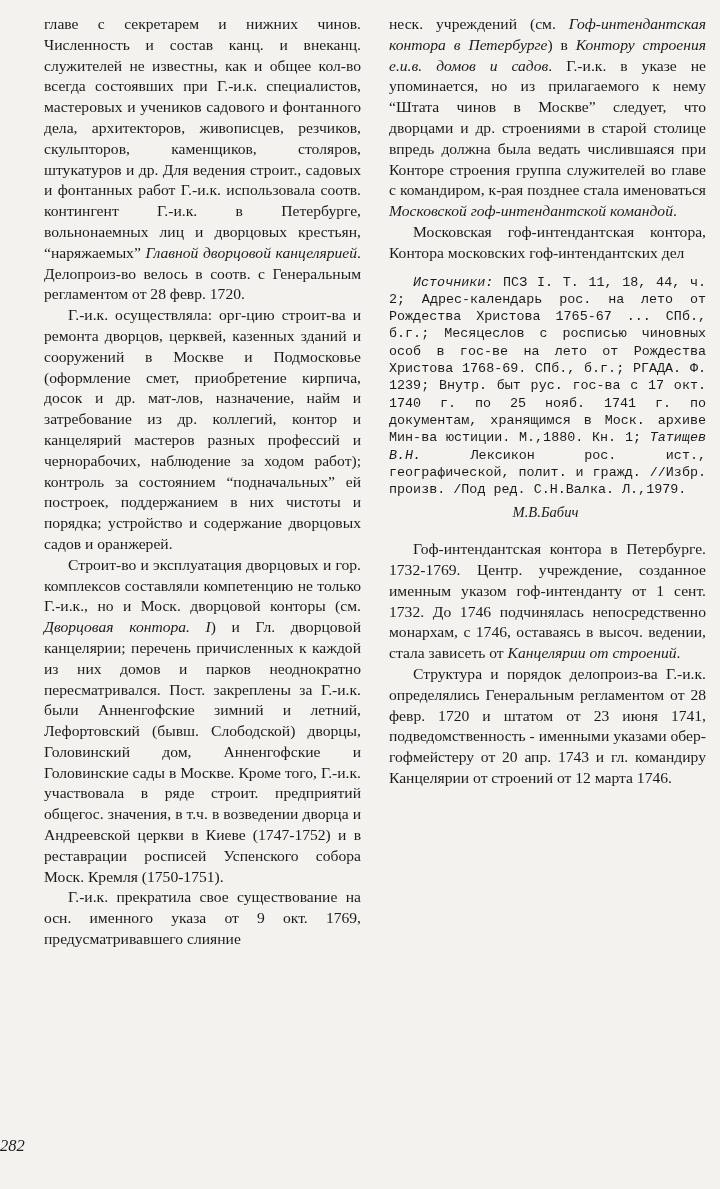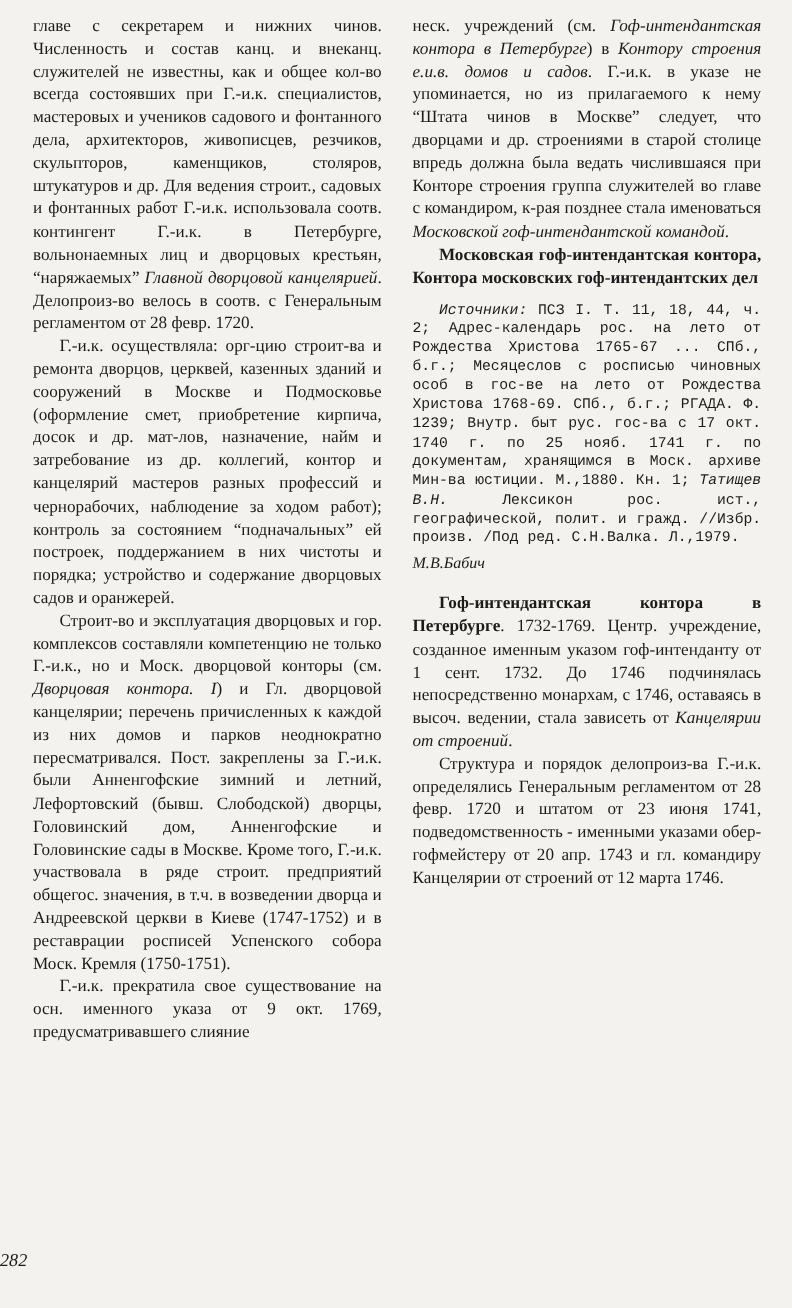--- a/index.html
+++ b/index.html
@@ -9,52 +9,52 @@
     height:1189px;
     background:#f3f2ee;
     color:#1b1b1b;
     font-family:"Liberation Serif", serif;
     position:relative;
     overflow:hidden;
   }
   .page{
     width:676px;
     height:1189px;
-    padding:14px 28px 0 30px;
+    padding:14px 28px 0 44px;
     position:relative;
   }
   .columns{
     display:flex;
     gap:28px;
   }
   .column{
     width:317px;
     flex:0 0 317px;
   }
   .para{
     font-size:15.6px;
     line-height:20.8px;
     text-align:justify;
     text-justify:inter-word;
     hyphens:auto;
     -webkit-hyphens:auto;
   }
   .para.indent{ text-indent:24px; }
   .italic{ font-style:italic; }
-  .bold{ font-weight:bold;margin-top:40px; }
+  .bold{ font-weight:normal;margin-top:40px; }
   .synonyms-label{ margin-top:12px; }
   .synonyms-names{ }
   .sources{
     font-size:13.4px;
     line-height:17.3px;
     margin-top:10px;
     font-family:Liberation Mono, monospace;
   }
   .signature{
-    text-align:left;
+    text-align:center;
     font-size:14.6px;
     margin-top:4px;
     padding-right:4px;
   }
   .entry{ margin-top:16px; }
   .page-number{
     position:absolute;
     top:1136px;
     left:0;
     width:100%;

